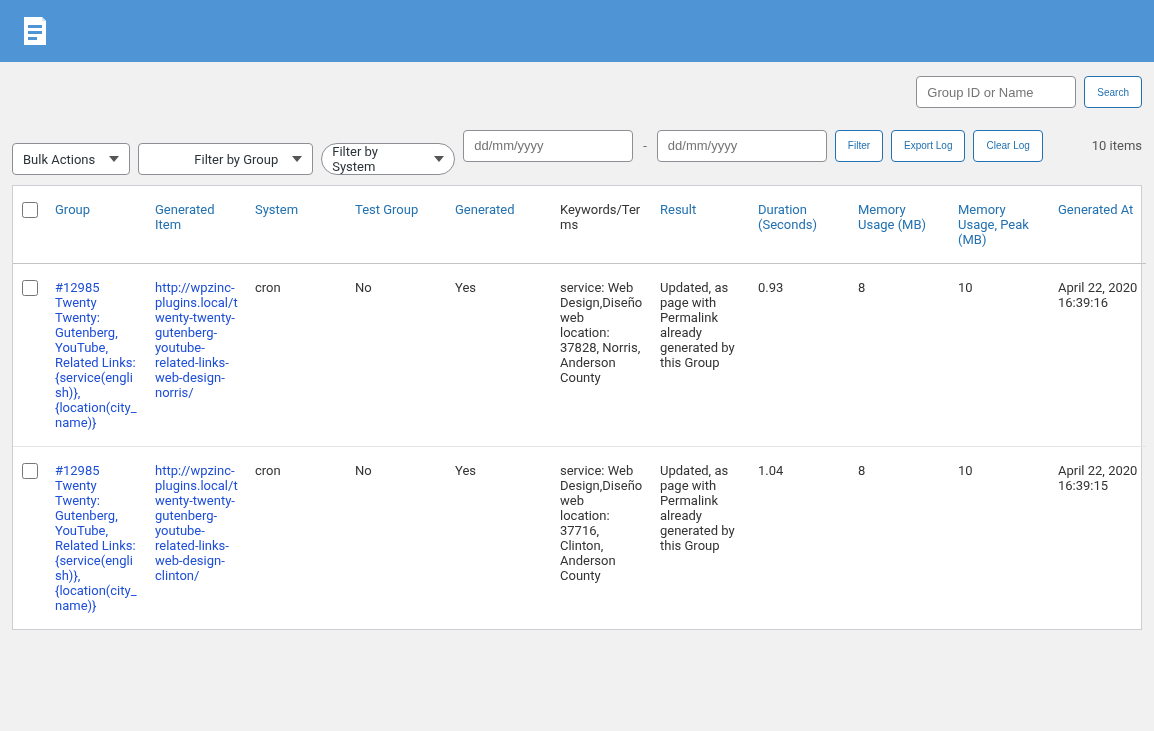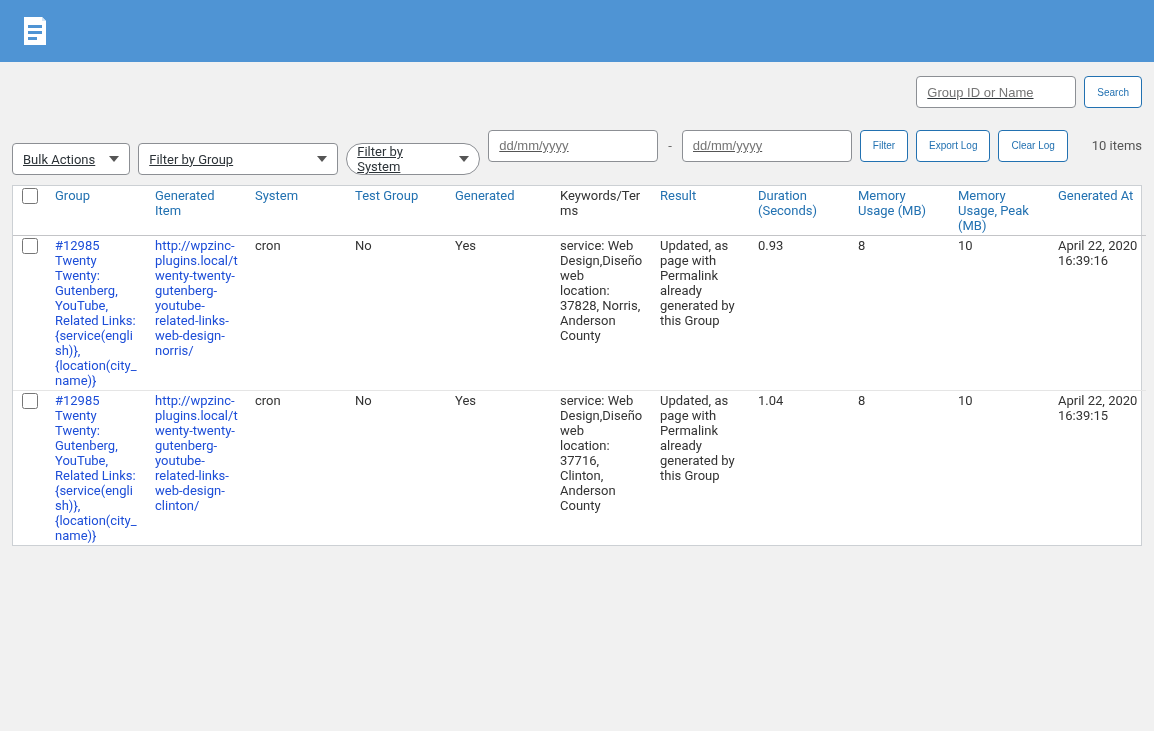--- a/index.html
+++ b/index.html
@@ -39,24 +39,23 @@
   .select, .input, .date-input {
     border: 1px solid #8c8f94;
     border-radius: 4px;
     background: #fff;
     padding: 6px 10px;
     font-size: 13px;
     color: #2c3338;
     height: 32px;
     display: inline-flex;
     align-items: center;
-    text-decoration: underline;
   }
   .select { gap: 14px; cursor: pointer; margin-top: 27px; }
-  .select.wide { width: 200px; justify-content: space-between; }
+  .select.wide { width: 175px; justify-content: flex-end; }
   .select.med { width: 134px; justify-content: space-between; border-radius: 16px; }
   .input { width: 160px; }
   .date-input { width: 170px; color: #555; }
   .btn {
     border: 1px solid #2271b1;
     background: #fff;
     color: #2271b1;
     border-radius: 4px;
     padding: 6px 12px;
     font-size: 10px;
@@ -77,21 +76,21 @@
 
   .table-wrap {
     background: #fff;
     border: 1px solid #ccd0d4;
     margin: 4px 12px 12px 12px;
   }
   table { width: 100%; border-collapse: collapse; table-layout: fixed; }
   thead th, tbody td {
     text-align: left;
     vertical-align: top;
-    padding: 2px 8px;
+    padding: 16px 8px;
     font-size: 13px;
     word-wrap: break-word;
   }
   thead th {
     font-weight: 400;
     border-bottom: 1px solid #c3c4c7;
   }
   thead th a { color: #2271b1; text-decoration: none; cursor: pointer; }
   tbody td { border-bottom: 1px solid #e5e5e5; }
   tbody tr:last-child td { border-bottom: none; }

